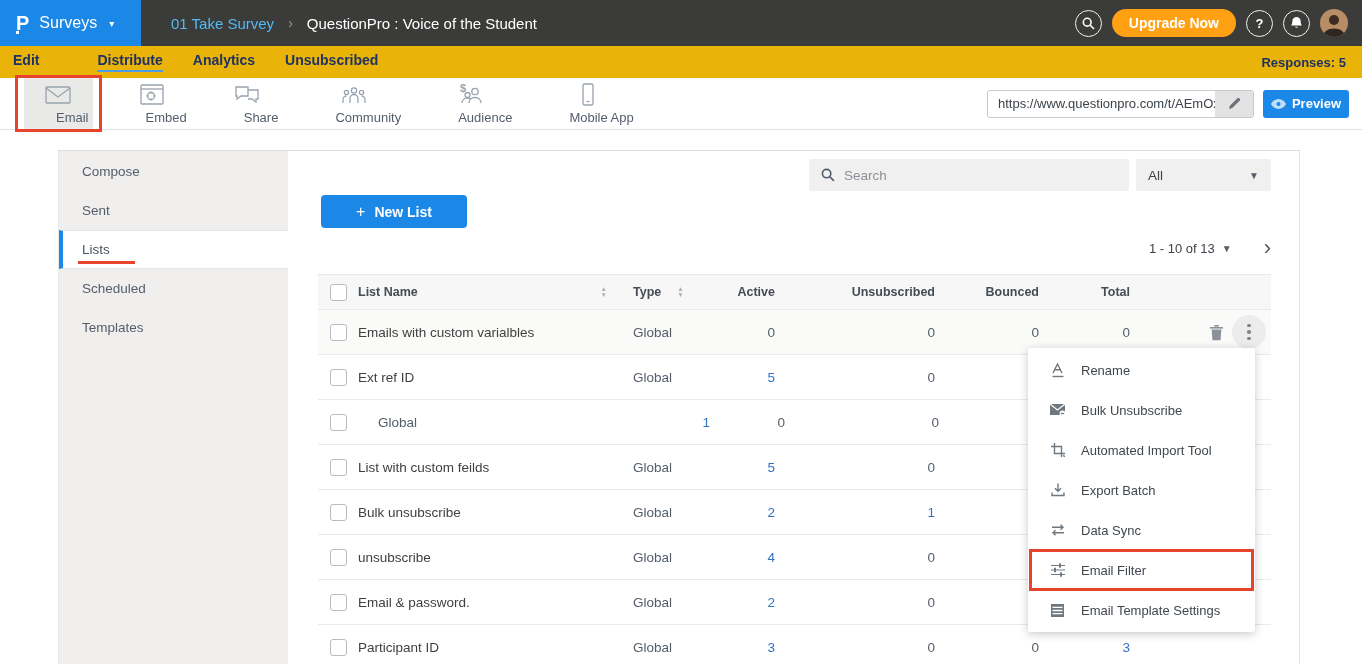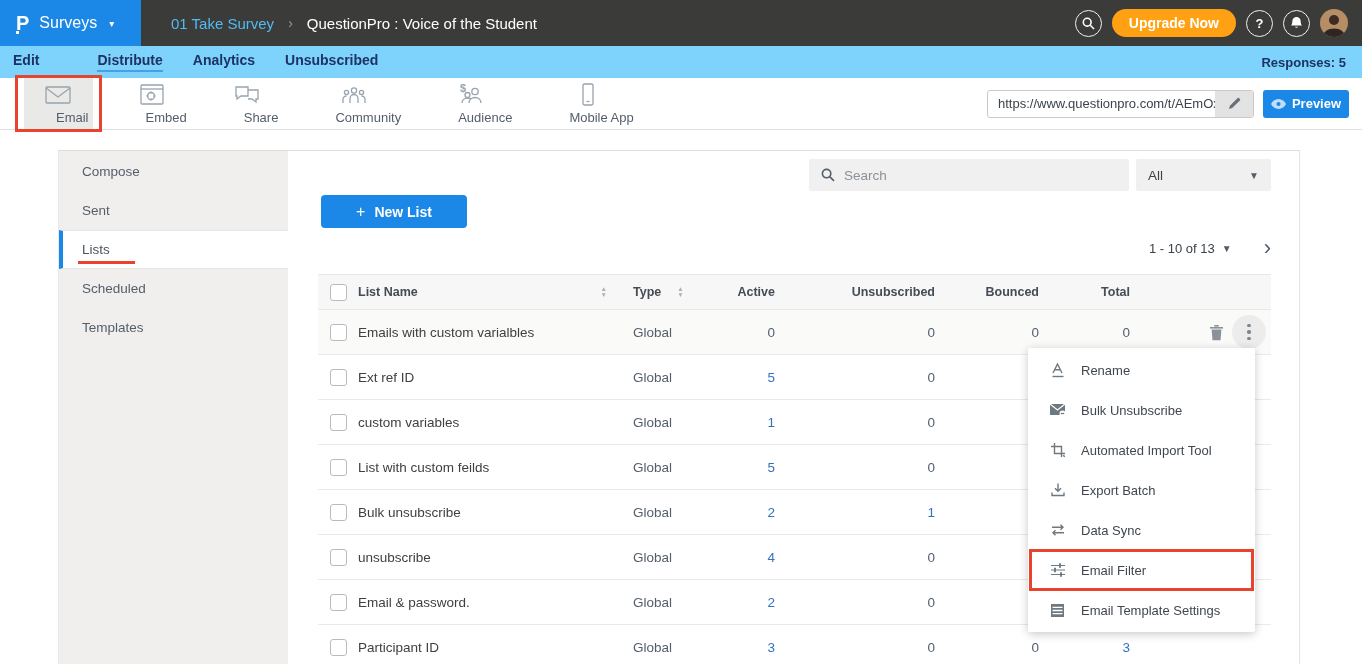--- a/index.html
+++ b/index.html
@@ -21,21 +21,21 @@
   .crumb-title { color:#fff; }
   .top-actions { margin-left:auto; display:flex; align-items:center; gap:10px; padding-right:14px; }
   .circle-btn { width:27px; height:27px; border-radius:50%; border:1.5px solid #f2f2f2;
     background:transparent; color:#fff; display:flex; align-items:center; justify-content:center;
     font-size:13px; font-weight:700; cursor:pointer; }
   .upgrade { height:28px; padding:0 17px; border-radius:14px; background:#ffa113; color:#fff;
     border:none; font-size:14px; font-weight:700; cursor:pointer; font-family:inherit; }
   .avatar { width:28px; height:28px; border-radius:50%; overflow:hidden; cursor:pointer; flex-shrink:0; }
 
   
-  .nav { height:32px; display:flex; align-items:center; padding:0 16px 0 13px; background:#7dd3fc; }
+  .nav { height:32px; display:flex; align-items:center; padding:0 16px 0 13px; background:#eab308; }
   .nav-items { display:flex; gap:30px; align-items:center; }
   .nav-item { font-size:14px; font-weight:700; color:#1e3264; text-decoration:none;
     padding-bottom:2px; border-bottom:2px solid transparent; cursor:pointer; }
   .nav-item.active { border-bottom-color:#4d9ce8;margin-left:28px; }
   .responses { margin-left:auto; font-size:13px; font-weight:700; color:#1e3264; }
 
   
   .toolbar { height:52px; display:flex; align-items:center; border-bottom:1px solid #e2e2e2;
     padding-left:24px; background:#fff; }
   .tool-items { display:flex; gap:21px; }
@@ -394,23 +394,20 @@
                   <span class="dot"></span>
                   <span class="dot"></span>
                   <span class="dot"></span>
                 </span>
     </span>
   </div>
             <div class="trow">
     <span class="c-check">
                 <span class="checkbox"></span>
               </span>
-    <span class="c-name">
-                <a class="list-name">custom variables</a>
-              </span>
     <span class="c-type">Global</span>
     <span class="c-num c-active">1</span>
     <span class="c-num c-unsub zero">0</span>
     <span class="c-num c-bounced zero">0</span>
     <span class="c-num c-total"></span>
     <span class="c-actions">
       <span class="trash">
                   <svg width="15" height="17" viewBox="0 0 15 17" fill="#8b9198">
                     <path d="M1 3h13v1.6H1z"></path>
                     <path d="M5.3 1h4.4v1.6H5.3z"></path>

